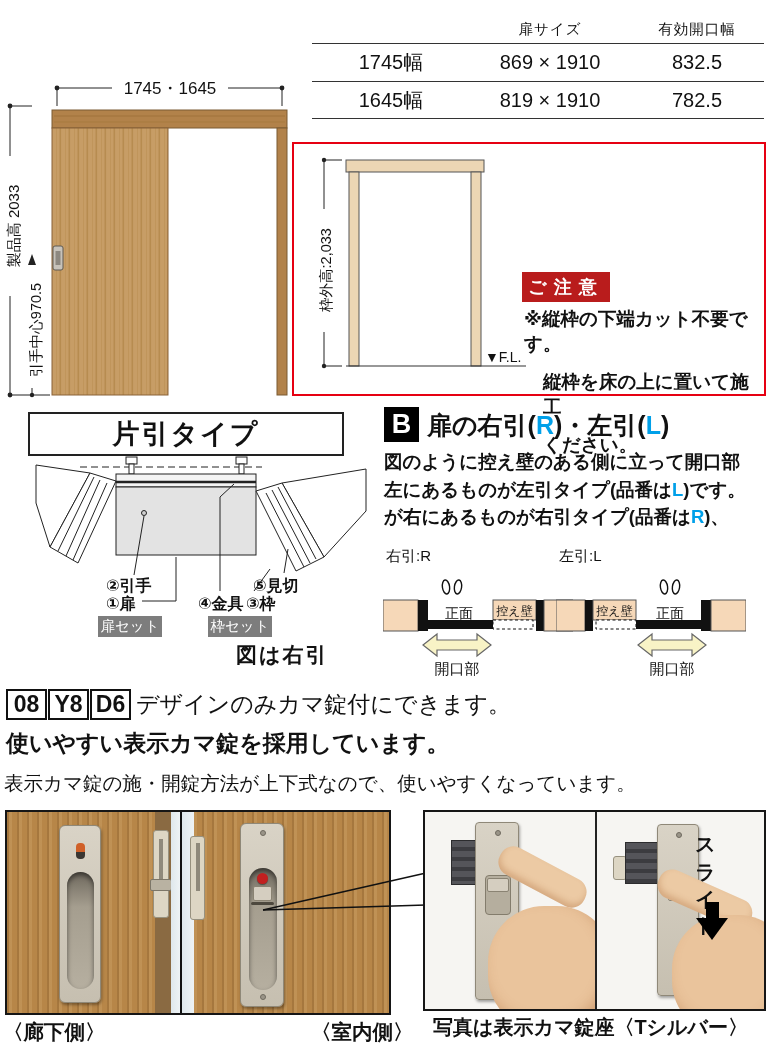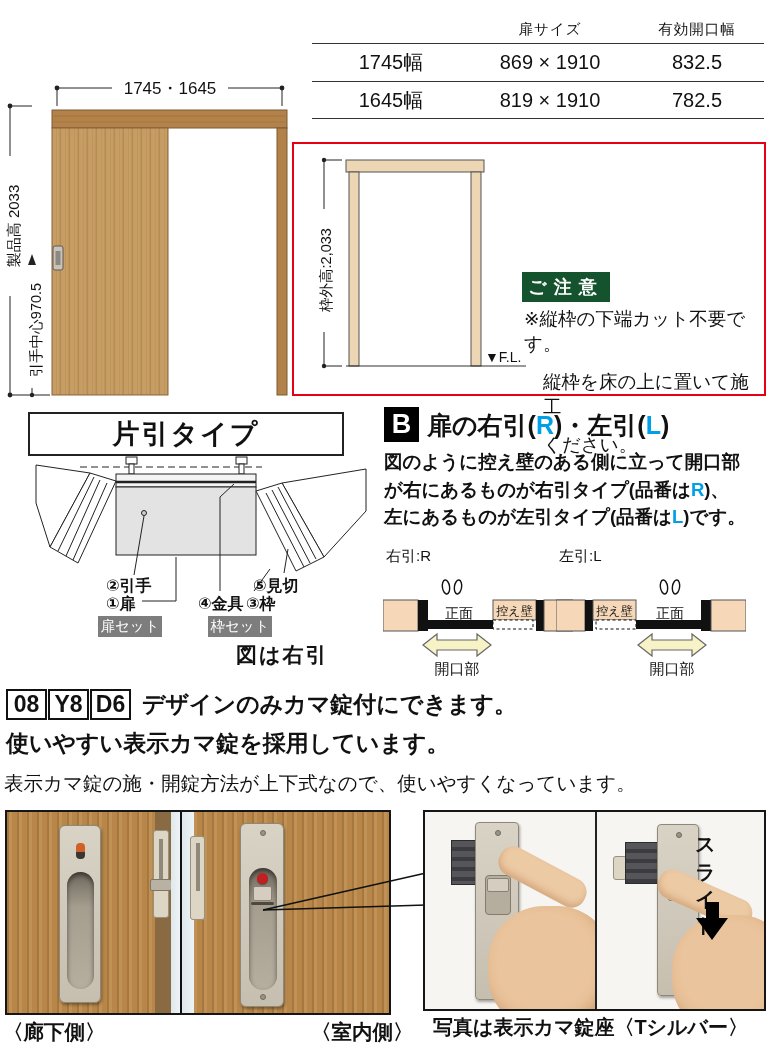--- a/index.html
+++ b/index.html
@@ -16,23 +16,23 @@
   .st-head { height:27px; }
   .st-data { height:38px; border-top:1.5px solid #333; font-size:20px; }
   .st-last { border-bottom:1.5px solid #333; }
   .st-c1 { width:158px; text-align:center; }
   .st-c2 { width:160px; text-align:center; }
   .st-c3 { width:134px; text-align:center; }
   .st-head div { font-size:14.5px; letter-spacing:1px; }
 
   
   .notice-box { left:292px; top:142px; width:474px; height:254px; border:2px solid #e60012; background:#fff; }
-  .notice-badge { position:absolute; left:228px; top:128px; width:88px; height:30px; background:#14532d; color:#fff;
+  .notice-badge { position:absolute; left:228px; top:128px; width:88px; height:30px; background:#b91c1c; color:#fff;
                   font-weight:bold; font-size:18px; letter-spacing:7px; display:flex; align-items:center; justify-content:center; padding-left:0; }
-  .notice-text { position:absolute; left:230px; top:162px; font-size:18.5px; line-height:25px; }
+  .notice-text { position:absolute; left:230px; top:162px; font-size:18.5px; line-height:25px;font-weight:bold; }
   .notice-text .ind { padding-left:19px;margin-top:13px; }
 
   
   .kata-title { left:28px; top:412px; width:316px; height:44px; border:2px solid #222; display:flex; align-items:center; justify-content:center;
                 font-size:27px; font-weight:bold; letter-spacing:2px; }
   .part-label { position:absolute; font-size:16px; font-weight:bold; white-space:nowrap; }
   .set-badge { position:absolute; width:64px; height:21px; background:#7d7d7d; color:#fff; font-size:14.5px;
                display:flex; align-items:center; justify-content:center; }
   .kata-caption { left:236px; top:641px; font-size:21px; font-weight:bold; letter-spacing:2px; }
 
@@ -40,21 +40,21 @@
   .b-badge { left:384px; top:407px; width:35px; height:35px; background:#000; color:#fff; font-weight:bold; font-size:27px;
              display:flex; align-items:center; justify-content:center; }
   .b-title { left:427px; top:409px; font-size:25px; font-weight:bold; white-space:nowrap; }
   .b-body { left:384px; top:448px; width:382px; font-size:18.5px; font-weight:bold; line-height:27.5px; }
   .blue { color:#00a0e9; }
 
   
   .codes-row { left:6px; top:689px; display:flex; align-items:center; gap:1px; }
   .code-box { width:41px; height:31px; border:2.5px solid #111; font-size:23px; font-weight:bold;
               display:flex; align-items:center; justify-content:center; }
-  .headline { font-size:23px; font-weight:bold; white-space:nowrap; margin-left:10px; }
+  .headline { font-size:23px; font-weight:normal; white-space:nowrap; margin-left:4px; }
   .headline2 { left:6px; top:728px; font-size:23px; font-weight:bold; white-space:nowrap; }
   .feature-body { left:4px; top:770px; font-size:19.5px; white-space:nowrap;text-align:center; }
 
   
   .photo-left { left:5px; top:810px; width:386px; height:205px; border:2px solid #161616; display:flex; background:#fff; }
   .wood { background:#b78648 repeating-linear-gradient(90deg, rgba(60,30,0,.14) 0 2px, rgba(255,230,180,.12) 2px 5px, rgba(0,0,0,0) 5px 10px); }
   .panel { position:relative; height:100%; overflow:hidden; }
   .pdivider { width:2px; background:#111; height:100%; }
   .plate { position:absolute; border-radius:6px; background:linear-gradient(180deg,#d9d3c6,#c6bfb0); border:1px solid #8f8878;
            box-shadow:1px 2px 3px rgba(0,0,0,.35); }
@@ -218,22 +218,22 @@
   <div class="part-label" style="left:246px;top:594px">③枠</div>
   <div class="part-label" style="left:253px;top:576px">⑤見切</div>
   <div class="set-badge" style="left:98px;top:616px">扉セット</div>
   <div class="set-badge" style="left:208px;top:616px">枠セット</div>
   <div class="abs kata-caption">図は右引</div>
 
   <div class="abs b-badge">B</div>
   <div class="abs b-title"><span>扉の右引(</span><span class="blue">R</span><span>)・左引(</span><span class="blue">L</span><span>)</span></div>
   <div class="abs b-body">
     <div><span>図のように控え壁のある側に立って開口部</span></div>
+    <div><span>左にあるものが左引タイプ(品番は</span><span class="blue">L</span><span>)です。</span></div>
     <div><span>が右にあるものが右引タイプ(品番は</span><span class="blue">R</span><span>)、</span></div>
-    <div><span>左にあるものが左引タイプ(品番は</span><span class="blue">L</span><span>)です。</span></div>
   </div>
 
   <svg class="abs" style="left:383px;top:548px" width="190" height="132" viewBox="0 0 190 132">
     <text x="3" y="13" font-size="15">右引:R</text>
     <g fill="#fff" stroke="#111" stroke-width="1.4">
       <ellipse cx="63" cy="39" rx="3.6" ry="7" transform="rotate(-8 63 39)"></ellipse>
       <ellipse cx="75" cy="39" rx="3.6" ry="7" transform="rotate(8 75 39)"></ellipse>
     </g>
     <g stroke="#555" stroke-width="1">
       <rect x="0" y="52" width="35" height="31" fill="#f6d8b8"></rect>

